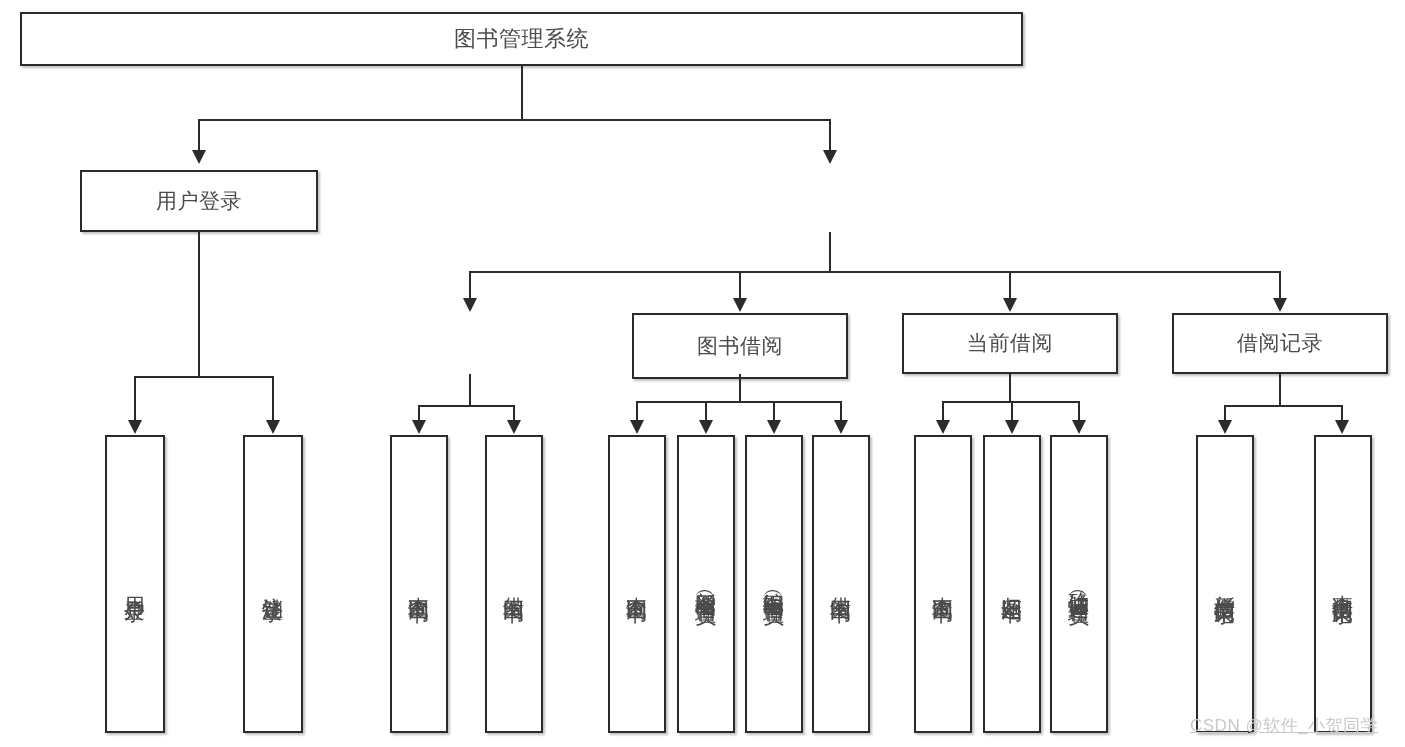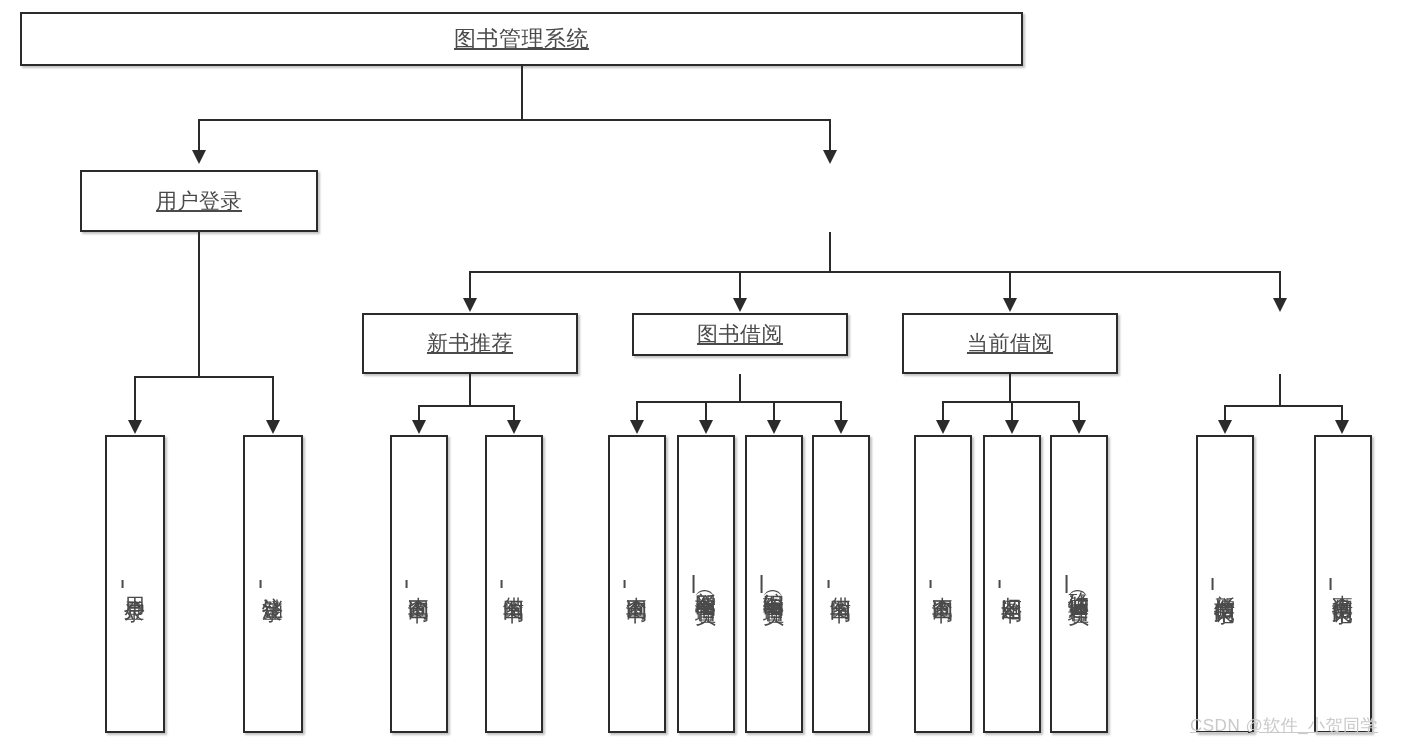--- a/index.html
+++ b/index.html
@@ -28,21 +28,20 @@
     align-items: center;
     justify-content: center;
     color: #4a4a4a;
     text-align: center;
     box-shadow: 2px 2px 2px rgba(120,120,120,0.45);
   }
   .node .label {
     display: block;
     line-height: 1.18;
     letter-spacing: 0.5px;
-    text-decoration: underline;
   }
   .node.horiz .label {
     font-size: 21px;
   }
   .node.root .label {
     font-size: 22px;
   }
   
   .node.vert {
     writing-mode: vertical-rl;
@@ -114,28 +113,28 @@
   <div class="edge h" style="left:469px; top:271px; width:812px;"></div>
   <div class="edge v" style="left:469px; top:271px; height:28px;"></div>
   <div class="arrow" style="left:463px; top:298px;"></div>
   <div class="edge v" style="left:739px; top:271px; height:28px;"></div>
   <div class="arrow" style="left:733px; top:298px;"></div>
   <div class="edge v" style="left:1009px; top:271px; height:28px;"></div>
   <div class="arrow" style="left:1003px; top:298px;"></div>
   <div class="edge v" style="left:1279px; top:271px; height:28px;"></div>
   <div class="arrow" style="left:1273px; top:298px;"></div>
 
-  <div class="node horiz" style="left:362px; top:313px; width:216px; height:61px;">
-    <span class="label">新书推荐</span>
-  </div>
-  <div class="node horiz" style="left:632px; top:313px; width:216px; height:43px;">
+  <div class="node horiz" style="left:632px; top:313px; width:216px; height:66px;">
     <span class="label">图书借阅</span>
   </div>
   <div class="node horiz" style="left:902px; top:313px; width:216px; height:61px;">
     <span class="label">当前借阅</span>
+  </div>
+  <div class="node horiz" style="left:1172px; top:313px; width:216px; height:61px;">
+    <span class="label">借阅记录</span>
   </div>
 
   <div class="edge v" style="left:469px; top:374px; height:32px;"></div>
   <div class="edge h" style="left:418px; top:405px; width:97px;"></div>
   <div class="edge v" style="left:418px; top:405px; height:16px;"></div>
   <div class="arrow" style="left:412px; top:420px;"></div>
   <div class="edge v" style="left:513px; top:405px; height:16px;"></div>
   <div class="arrow" style="left:507px; top:420px;"></div>
 
   <div class="edge v" style="left:739px; top:374px; height:28px;"></div>

